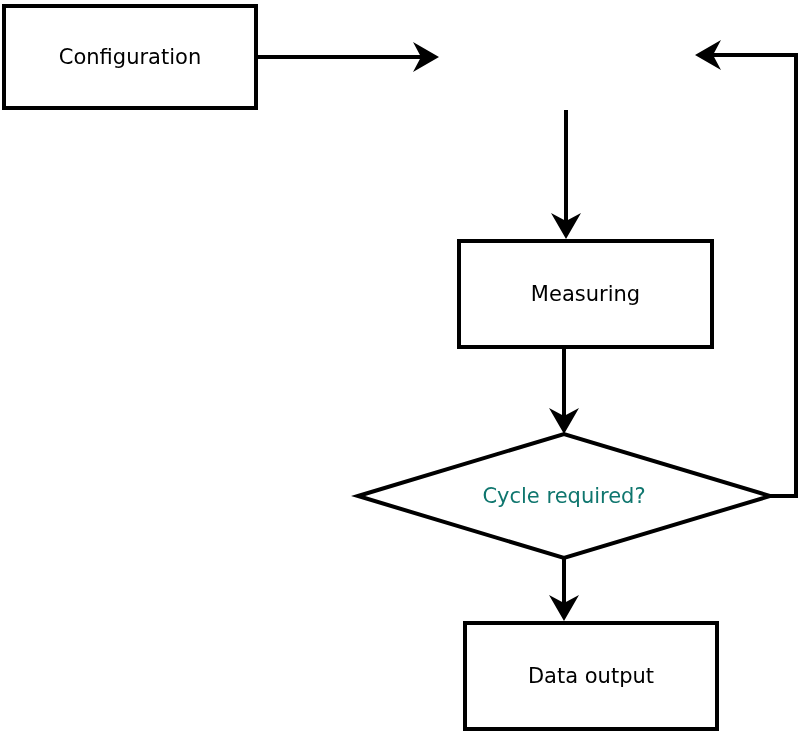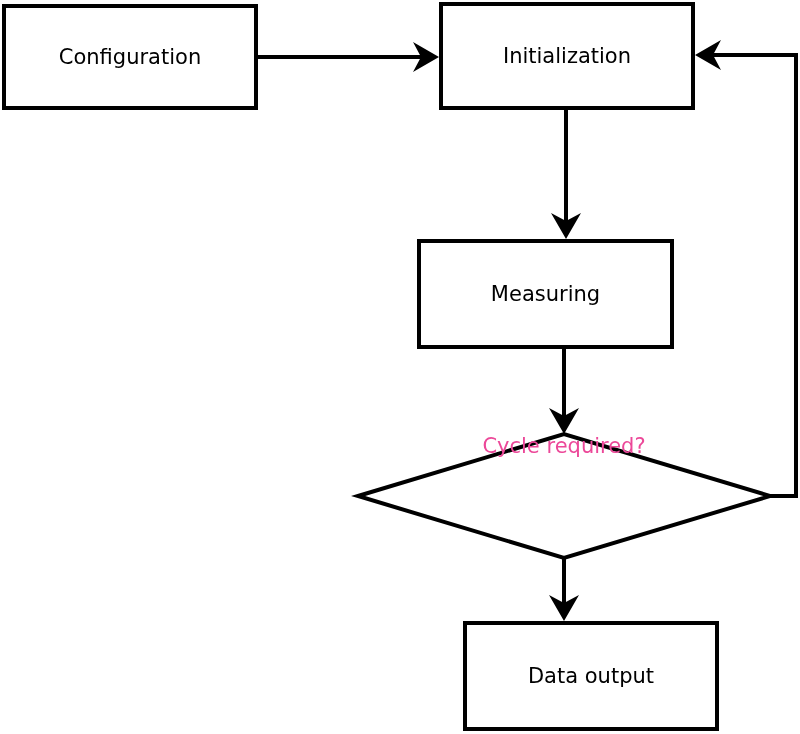--- a/index.html
+++ b/index.html
@@ -49,24 +49,24 @@
     font-size: 21px;
     color: #000000;
     white-space: nowrap;
   }
   .diamond-label {
     position: absolute;
     box-sizing: border-box;
     background: transparent;
     border: none;
     display: flex;
-    align-items: flex-start;
+    align-items: center;
     justify-content: center;
     font-size: 21px;
-    color: #ec4899;
+    color: #0f766e;
     white-space: nowrap;
   }
 </style>
 </head>
 <body>
 
 <div class="canvas">
 
   <svg class="connector-layer" width="800" height="734" viewBox="0 0 800 734" xmlns="http://www.w3.org/2000/svg">
 
@@ -95,25 +95,22 @@
       <polygon class="arrowhead" points="695,55 721,40 713,55 721,70"></polygon>
     </g>
 
     <polygon class="diamond-shape" points="358,496 564,434 770,496 564,558"></polygon>
   </svg>
 
   <div class="node" style="left:2px; top:4px; width:256px; height:106px;">
     <span>Configuration</span>
   </div>
 
-  <div class="node" style="left:439px; top:2px; width:256px; height:108px;">
-    <span>Initialization</span>
-  </div>
 
-  <div class="node" style="left:417px; top:239px; width:257px; height:110px;">
+  <div class="node" style="left:457px; top:239px; width:257px; height:110px;">
     <span>Measuring</span>
   </div>
 
   <div class="node" style="left:463px; top:621px; width:256px; height:110px;">
     <span>Data output</span>
   </div>
 
   <div class="diamond-label" style="left:358px; top:434px; width:412px; height:124px;">
     <span>Cycle required?</span>
   </div>

